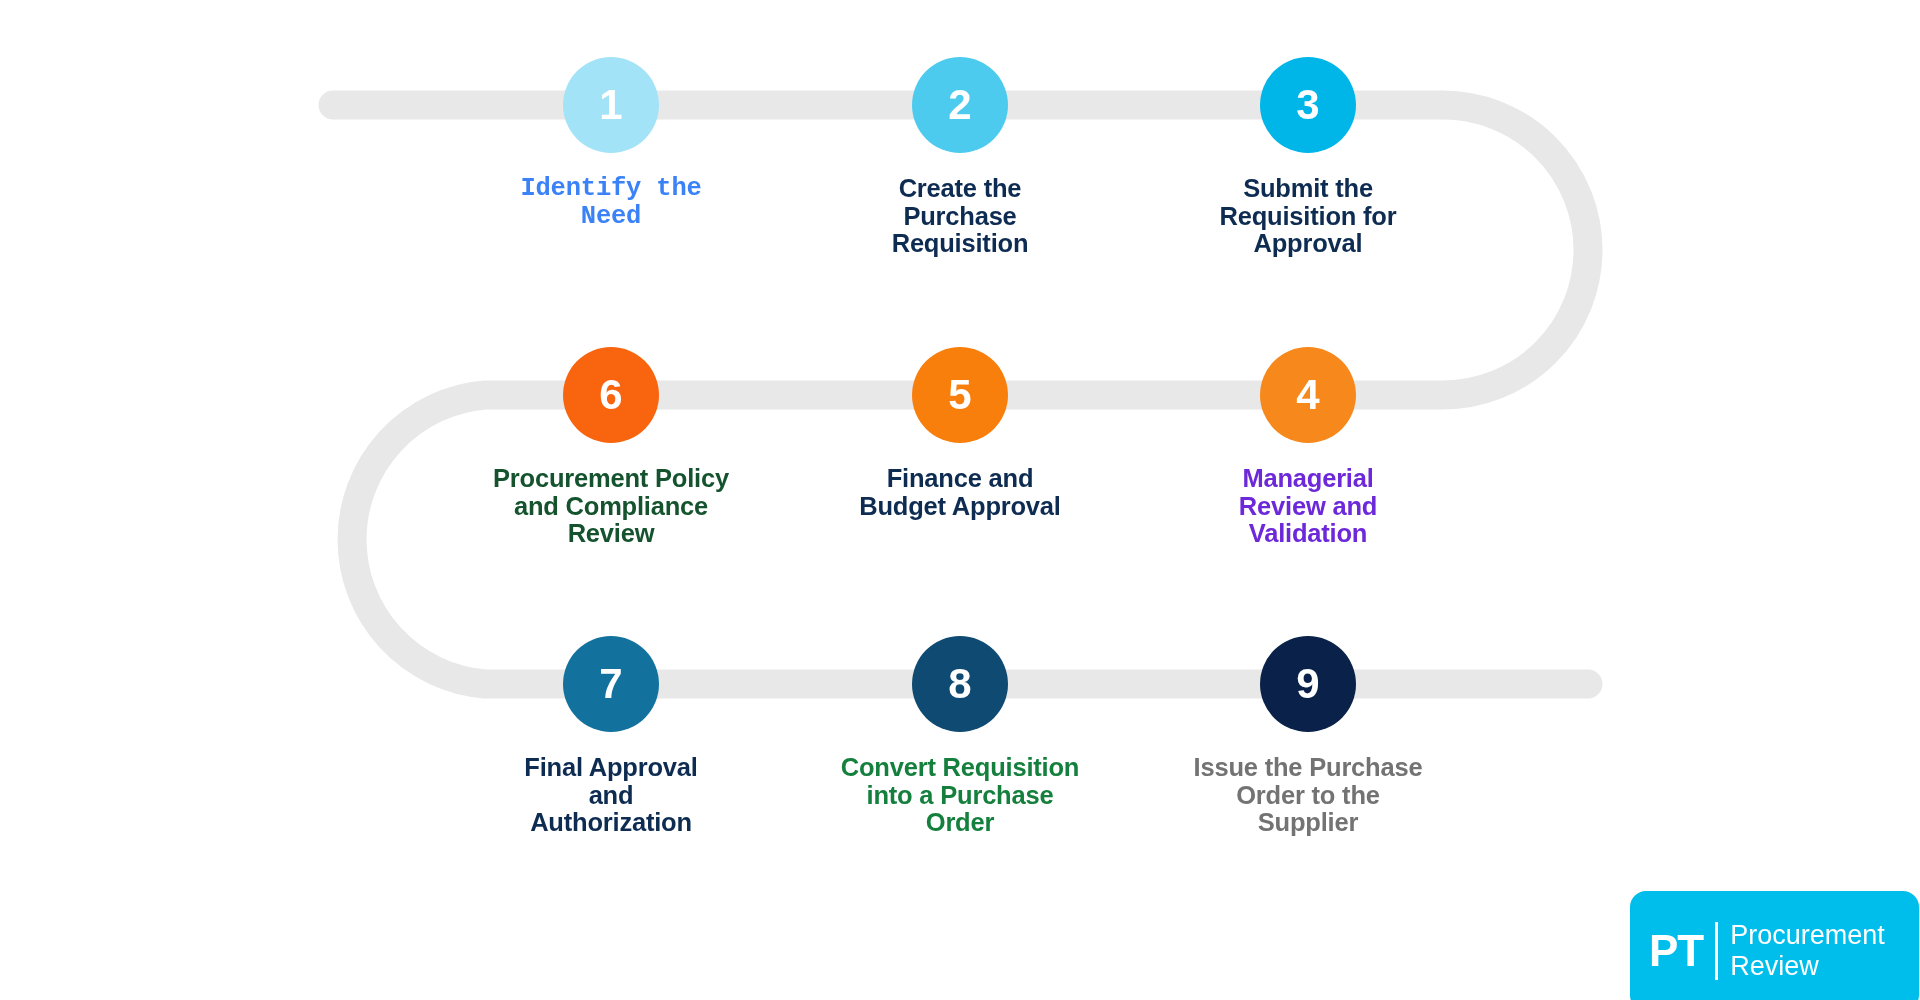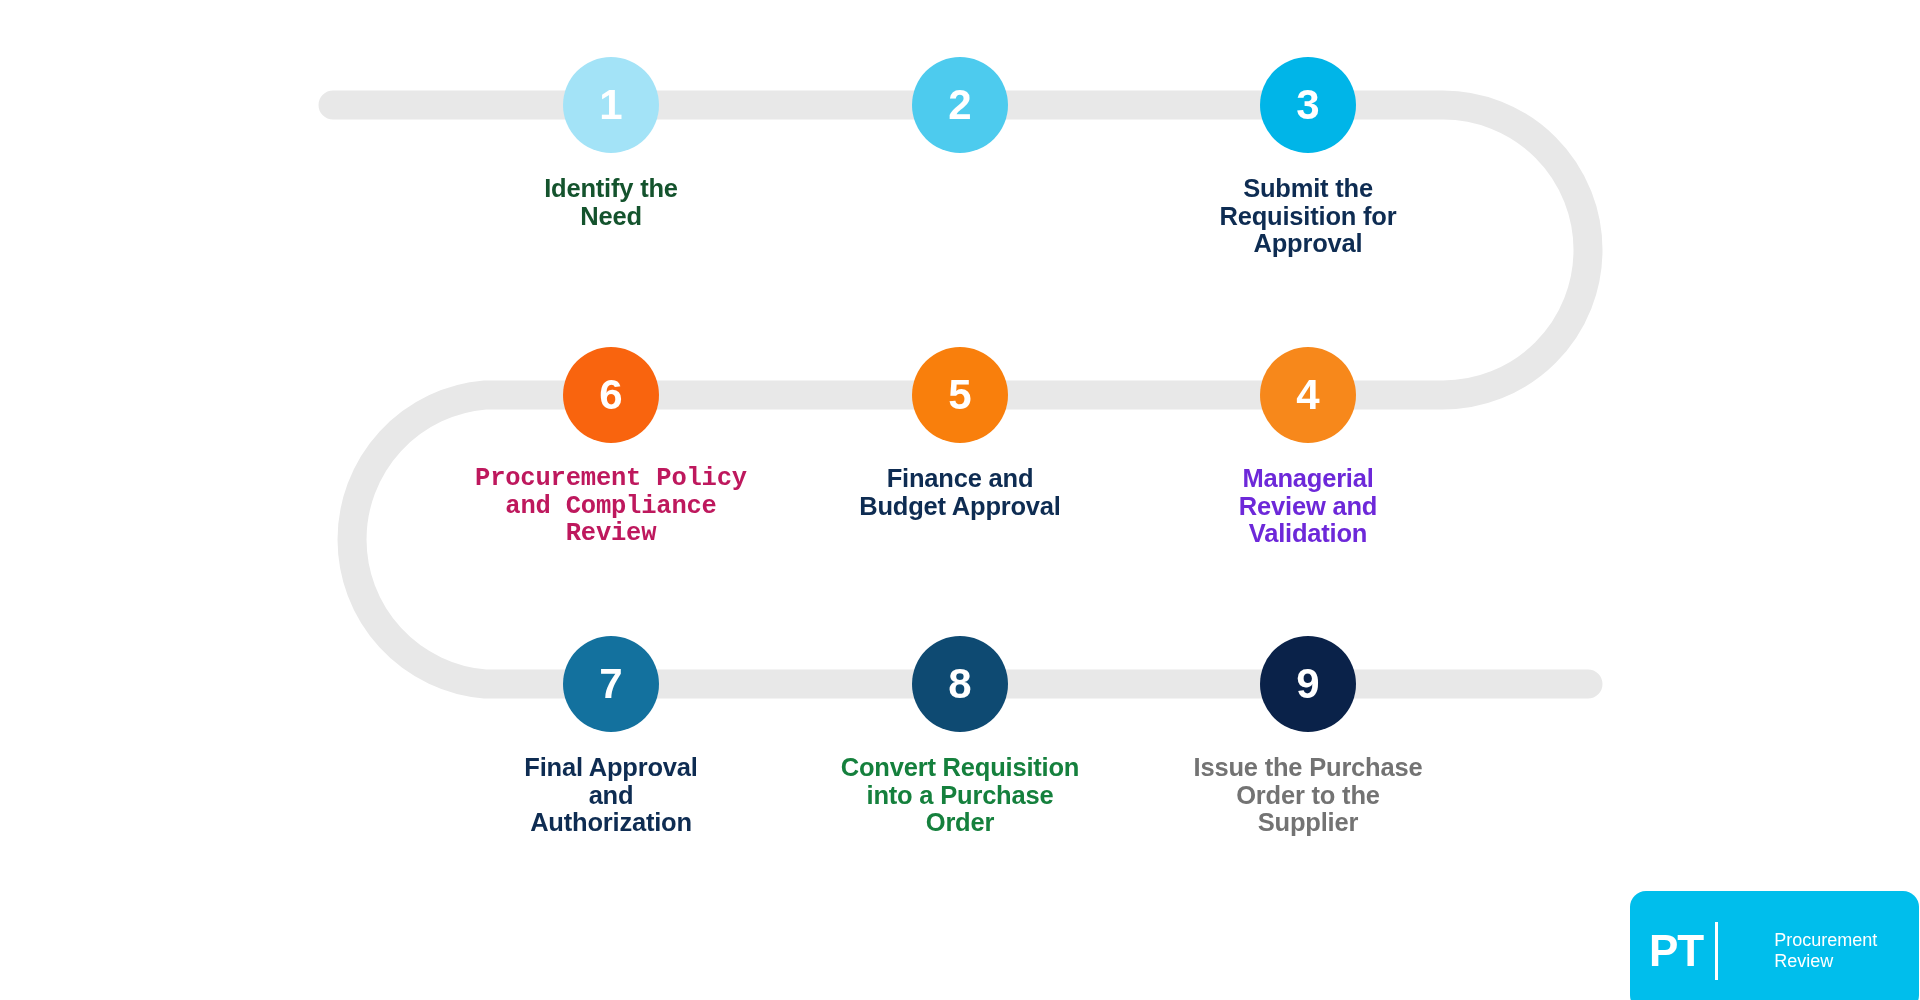--- a/index.html
+++ b/index.html
@@ -77,24 +77,23 @@
   }
   #logo-divider {
     width: 3px;
     height: 58px;
     background: #FFFFFF;
     margin: 0 12px 0 12px;
     flex: none;
   }
   #logo-words {
     color: #FFFFFF;
-    font-size: 18px;
+    font-size: 27px;
     line-height: 1.16;
     font-weight: normal;
-    margin-left: 44px;
   }
   #logo-words div { white-space: nowrap; }
 </style>
 </head>
 <body>
 
 <div id="canvas">
 
   <svg id="track-svg" viewBox="0 0 1920 1000" xmlns="http://www.w3.org/2000/svg">
     <path id="track-path" d="M 333 105
@@ -102,44 +101,47 @@
              A 145 145 0 0 1 1443 395
              L 485 395
              A 145 145 0 0 0 485 684
              L 1588 684" fill="none" stroke="#E8E8E8" stroke-width="29" stroke-linecap="round" stroke-linejoin="round"></path>
   </svg>
 
   <div class="step col-1 row-1">
     <div class="step-badge" style="background: rgb(163, 227, 247);">
       <span>1</span>
     </div>
-    <div class="step-label" style="color: #14532d;">Identify the
+    <div class="step-label" style="color: #3b82f6; font-family: Liberation Mono, monospace;">Identify the
 Need</div>
   </div>
 
   <div class="step col-2 row-1">
     <div class="step-badge" style="background: rgb(77, 203, 238);">
       <span>2</span>
     </div>
+    <div class="step-label" style="color: rgb(14, 44, 82);">Create the
+Purchase
+Requisition</div>
   </div>
 
   <div class="step col-3 row-1">
     <div class="step-badge" style="background: rgb(0, 181, 232);">
       <span>3</span>
     </div>
     <div class="step-label" style="color: rgb(14, 44, 82);">Submit the
 Requisition for
 Approval</div>
   </div>
 
   <div class="step col-1 row-2">
     <div class="step-badge" style="background: rgb(249, 100, 14);">
       <span>6</span>
     </div>
-    <div class="step-label" style="color: #be185d; font-family: Liberation Mono, monospace;">Procurement Policy
+    <div class="step-label" style="color: #14532d;">Procurement Policy
 and Compliance
 Review</div>
   </div>
 
   <div class="step col-2 row-2">
     <div class="step-badge" style="background: rgb(249, 127, 12);">
       <span>5</span>
     </div>
     <div class="step-label" style="color: rgb(14, 44, 82);">Finance and
 Budget Approval</div>

